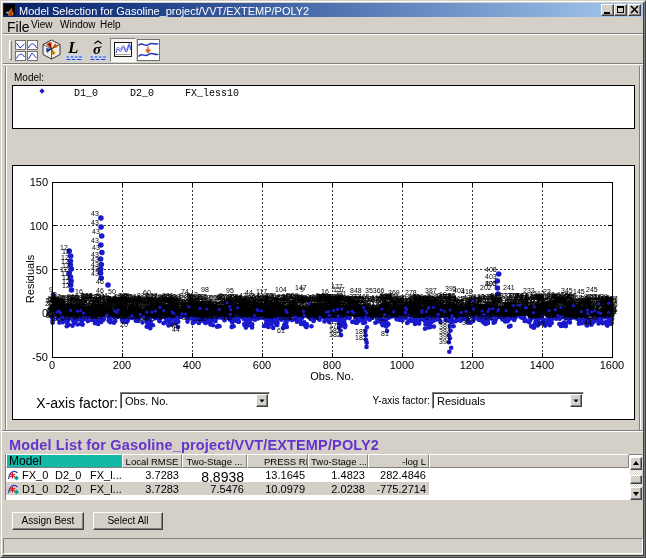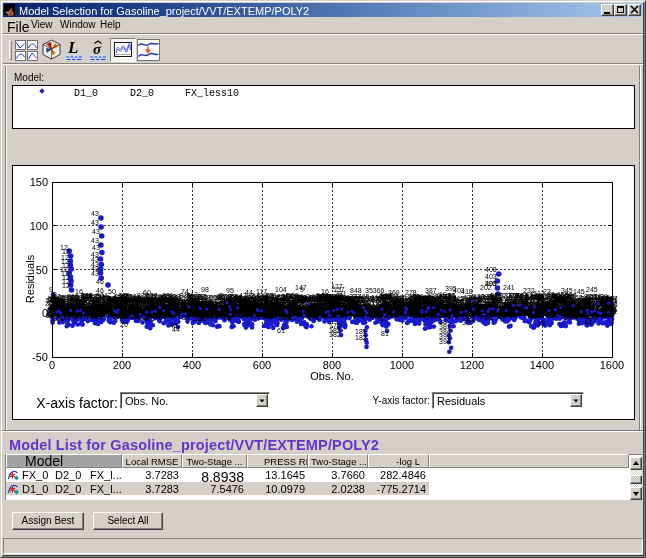--- a/index.html
+++ b/index.html
@@ -4699,42 +4699,42 @@
         <path d="M2.5 4.5 L7.5 4.5 L5 7.5 Z" fill="#000"></path>
       </svg>
     </div>
 </div>
 
 <div class="abs" style="left:2px;top:430px;width:641px;height:2px;border-top:1px solid #808080;border-bottom:1px solid #fff"></div>
 <div class="abs" style="left:9px;top:437px;font-size:14.5px;font-weight:bold;letter-spacing:0.15px;color:#6633cc">Model List for Gasoline_project/VVT/EXTEMP/POLY2</div>
 
 <div class="abs" style="left:5px;top:454px;width:637px;height:46px;background:#fff;border-top:1px solid #808080;border-left:1px solid #808080"></div>
 
-<div class="abs" style="left:6px;top:454px;width:116px;height:14px;background:#a3a3a3;border:1px solid;border-color:#fff #808080 #808080 #fff;font-size:14px;text-align:left;padding:0 18px;line-height:13px;overflow:hidden;white-space:nowrap">Model</div>
+<div class="abs" style="left:6px;top:454px;width:116px;height:14px;background:#14b8a6;border:1px solid;border-color:#fff #808080 #808080 #fff;font-size:12px;text-align:left;padding:0 2px;line-height:13px;overflow:hidden;white-space:nowrap">Model</div>
 <div class="abs" style="left:122px;top:454px;width:60px;height:14px;background:#d4d0c8;border:1px solid;border-color:#fff #808080 #808080 #fff;font-size:9.5px;text-align:center;padding:0 2px;line-height:13px;overflow:hidden;white-space:nowrap">Local RMSE</div>
 <div class="abs" style="left:182px;top:454px;width:65px;height:14px;background:#d4d0c8;border:1px solid;border-color:#fff #808080 #808080 #fff;font-size:9.5px;text-align:center;padding:0 2px;line-height:13px;overflow:hidden;white-space:nowrap">Two-Stage ...</div>
 <div class="abs" style="left:247px;top:454px;width:61px;height:14px;background:#d4d0c8;border:1px solid;border-color:#fff #808080 #808080 #fff;font-size:9.5px;text-align:center;padding:0 16px;line-height:13px;overflow:hidden;white-space:nowrap">PRESS RM...</div>
 <div class="abs" style="left:308px;top:454px;width:60px;height:14px;background:#d4d0c8;border:1px solid;border-color:#fff #808080 #808080 #fff;font-size:9.5px;text-align:center;padding:0 2px;line-height:13px;overflow:hidden;white-space:nowrap">Two-Stage ...</div>
-<div class="abs" style="left:368px;top:454px;width:61px;height:14px;background:#d4d0c8;border:1px solid;border-color:#fff #808080 #808080 #fff;font-size:9.5px;text-align:right;padding:0 8px;line-height:13px;overflow:hidden;white-space:nowrap">-log L</div>
+<div class="abs" style="left:368px;top:454px;width:61px;height:14px;background:#d4d0c8;border:1px solid;border-color:#fff #808080 #808080 #fff;font-size:9.5px;text-align:right;padding:0 2px;line-height:13px;overflow:hidden;white-space:nowrap">-log L</div>
 <div class="abs" style="left:429px;top:454px;width:200px;height:14px;background:#d4d0c8;border:1px solid;border-color:#fff #808080 #808080 #fff;font-size:9.5px;text-align:left;padding:0 2px;line-height:13px;overflow:hidden;white-space:nowrap"></div>
 
 <div class="abs" style="left:6px;top:468px;width:423px;height:13px;background:#fff"></div>
 <svg class="abs" style="left:7px;top:468px" width="14" height="13">
     <path d="M1.5 11 C2.5 4 7 1.5 10.5 5" stroke="#2233cc" fill="none" stroke-width="1.2"></path>
     <path d="M5.5 4.5 L5.5 10.5 M2.8 6 L8.2 9 M8.2 6 L2.8 9" stroke="#cc1111" stroke-width="1.1"></path>
     <circle cx="9.5" cy="10" r="1.8" fill="#009999"></circle>
     <path d="M9.5 7.7 L9.5 12.3 M7.2 10 L11.8 10" stroke="#009999" stroke-width="0.8"></path>
   </svg>
 <div class="abs" style="left:22px;top:469px;font-size:11px">FX_0</div>
 <div class="abs" style="left:55px;top:469px;font-size:11px">D2_0</div>
 <div class="abs" style="left:90px;top:469px;font-size:11px">FX_l...</div>
 <div class="abs" style="left:122px;top:469px;width:57px;font-size:11px;text-align:right">3.7283</div>
 <div class="abs" style="left:182px;top:469px;width:62px;font-size:14px;text-align:right">8.8938</div>
 <div class="abs" style="left:247px;top:469px;width:58px;font-size:11px;text-align:right">13.1645</div>
-<div class="abs" style="left:308px;top:469px;width:57px;font-size:11px;text-align:right">3.7660</div>
+<div class="abs" style="left:308px;top:469px;width:57px;font-size:11px;text-align:right">1.4823</div>
 <div class="abs" style="left:368px;top:469px;width:58px;font-size:11px;text-align:right">282.4846</div>
 <div class="abs" style="left:6px;top:482px;width:423px;height:13px;background:#d4d0c8"></div>
 <svg class="abs" style="left:7px;top:482px" width="14" height="13">
     <path d="M1.5 11 C2.5 4 7 1.5 10.5 5" stroke="#2233cc" fill="none" stroke-width="1.2"></path>
     <path d="M5.5 4.5 L5.5 10.5 M2.8 6 L8.2 9 M8.2 6 L2.8 9" stroke="#cc1111" stroke-width="1.1"></path>
     <circle cx="9.5" cy="10" r="1.8" fill="#009999"></circle>
     <path d="M9.5 7.7 L9.5 12.3 M7.2 10 L11.8 10" stroke="#009999" stroke-width="0.8"></path>
   </svg>
 <div class="abs" style="left:22px;top:483px;font-size:11px">D1_0</div>
 <div class="abs" style="left:55px;top:483px;font-size:11px">D2_0</div>

